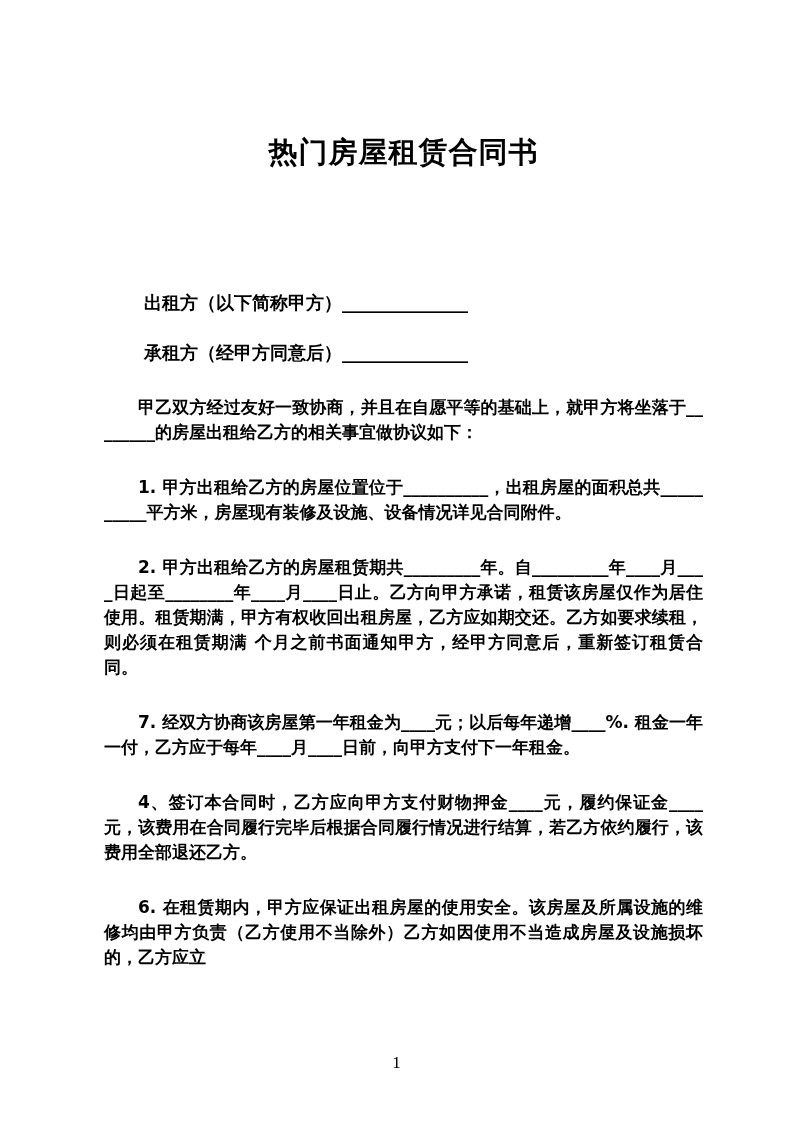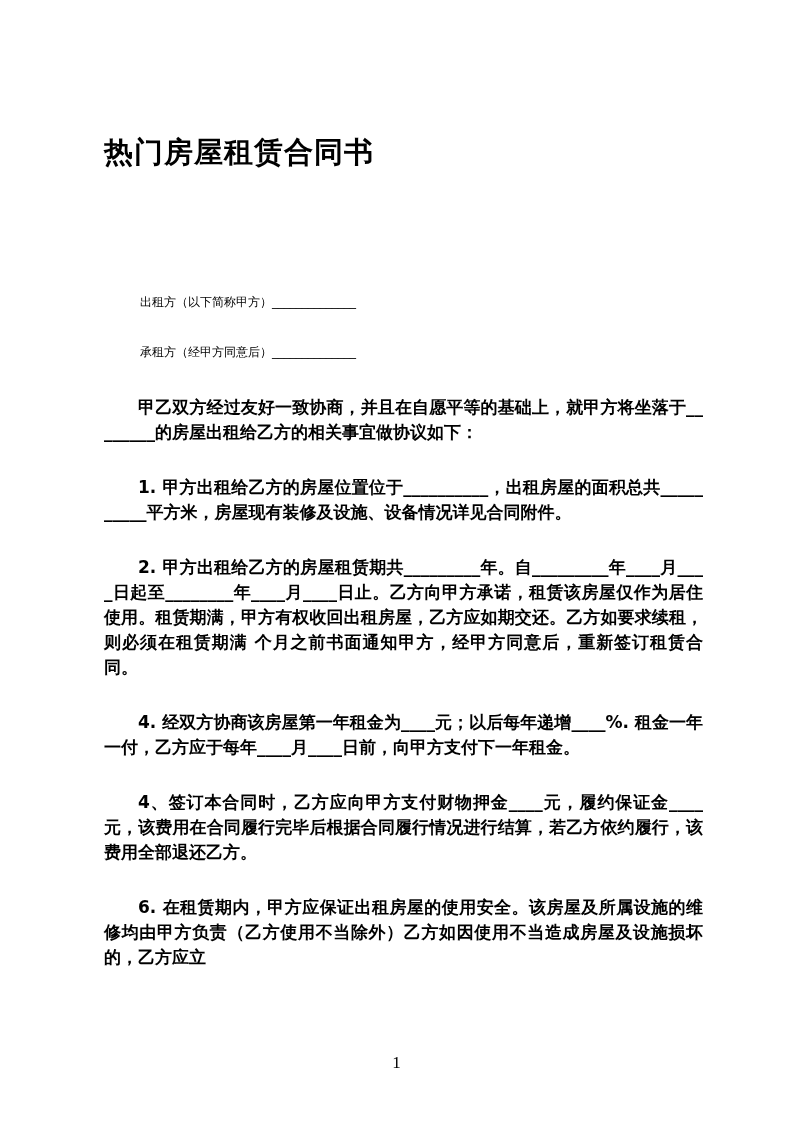--- a/index.html
+++ b/index.html
@@ -18,30 +18,30 @@
     box-sizing: border-box;
   }
   .content {
     box-sizing: border-box;
     padding: 130px 90px 0 104px;
   }
   .doc-title {
     font-size: 29px;
     font-weight: bold;
     line-height: 44px;
-    text-align: left;
+    text-align: center;
     margin: 0 0 116px 0;
     letter-spacing: 1px;
   }
   .party-line {
-    font-size: 12px;
-    font-weight: normal;
+    font-size: 18px;
+    font-weight: bold;
     line-height: 25px;
     text-indent: 2em;
-    margin: 12px;
+    margin: 4px;
     white-space: nowrap;
   }
   .party-line.lessor { margin-bottom: 25px; }
   .party-line.lessee { margin-bottom: 30px; }
   .para {
     font-size: 17px;
     font-weight: bold;
     line-height: 25px;
     text-indent: 2em;
     text-align: justify;
@@ -71,21 +71,21 @@
     <p class="party-line lessor">出租方（以下简称甲方）______________</p>
 
     <p class="party-line lessee">承租方（经甲方同意后）______________</p>
 
     <p class="para">甲乙双方经过友好一致协商，并且在自愿平等的基础上，就甲方将坐落于________的房屋出租给乙方的相关事宜做协议如下：</p>
 
     <p class="para">1. 甲方出租给乙方的房屋位置位于__________，出租房屋的面积总共__________平方米，房屋现有装修及设施、设备情况详见合同附件。</p>
 
     <p class="para">2. 甲方出租给乙方的房屋租赁期共_________年。自_________年____月____日起至________年____月____日止。乙方向甲方承诺，租赁该房屋仅作为居住使用。租赁期满，甲方有权收回出租房屋，乙方应如期交还。乙方如要求续租，则必须在租赁期满 个月之前书面通知甲方，经甲方同意后，重新签订租赁合同。</p>
 
-    <p class="para">4. 经双方协商该房屋第一年租金为____元；以后每年递增____%. 租金一年一付，乙方应于每年____月____日前，向甲方支付下一年租金。</p>
+    <p class="para">7. 经双方协商该房屋第一年租金为____元；以后每年递增____%. 租金一年一付，乙方应于每年____月____日前，向甲方支付下一年租金。</p>
 
     <p class="para">4、签订本合同时，乙方应向甲方支付财物押金____元，履约保证金____元，该费用在合同履行完毕后根据合同履行情况进行结算，若乙方依约履行，该费用全部退还乙方。</p>
 
 
     <p class="para">6. 在租赁期内，甲方应保证出租房屋的使用安全。该房屋及所属设施的维修均由甲方负责（乙方使用不当除外）乙方如因使用不当造成房屋及设施损坏的，乙方应立</p>
 
   </div>
 
   <div class="page-number">1</div>
 </div>

